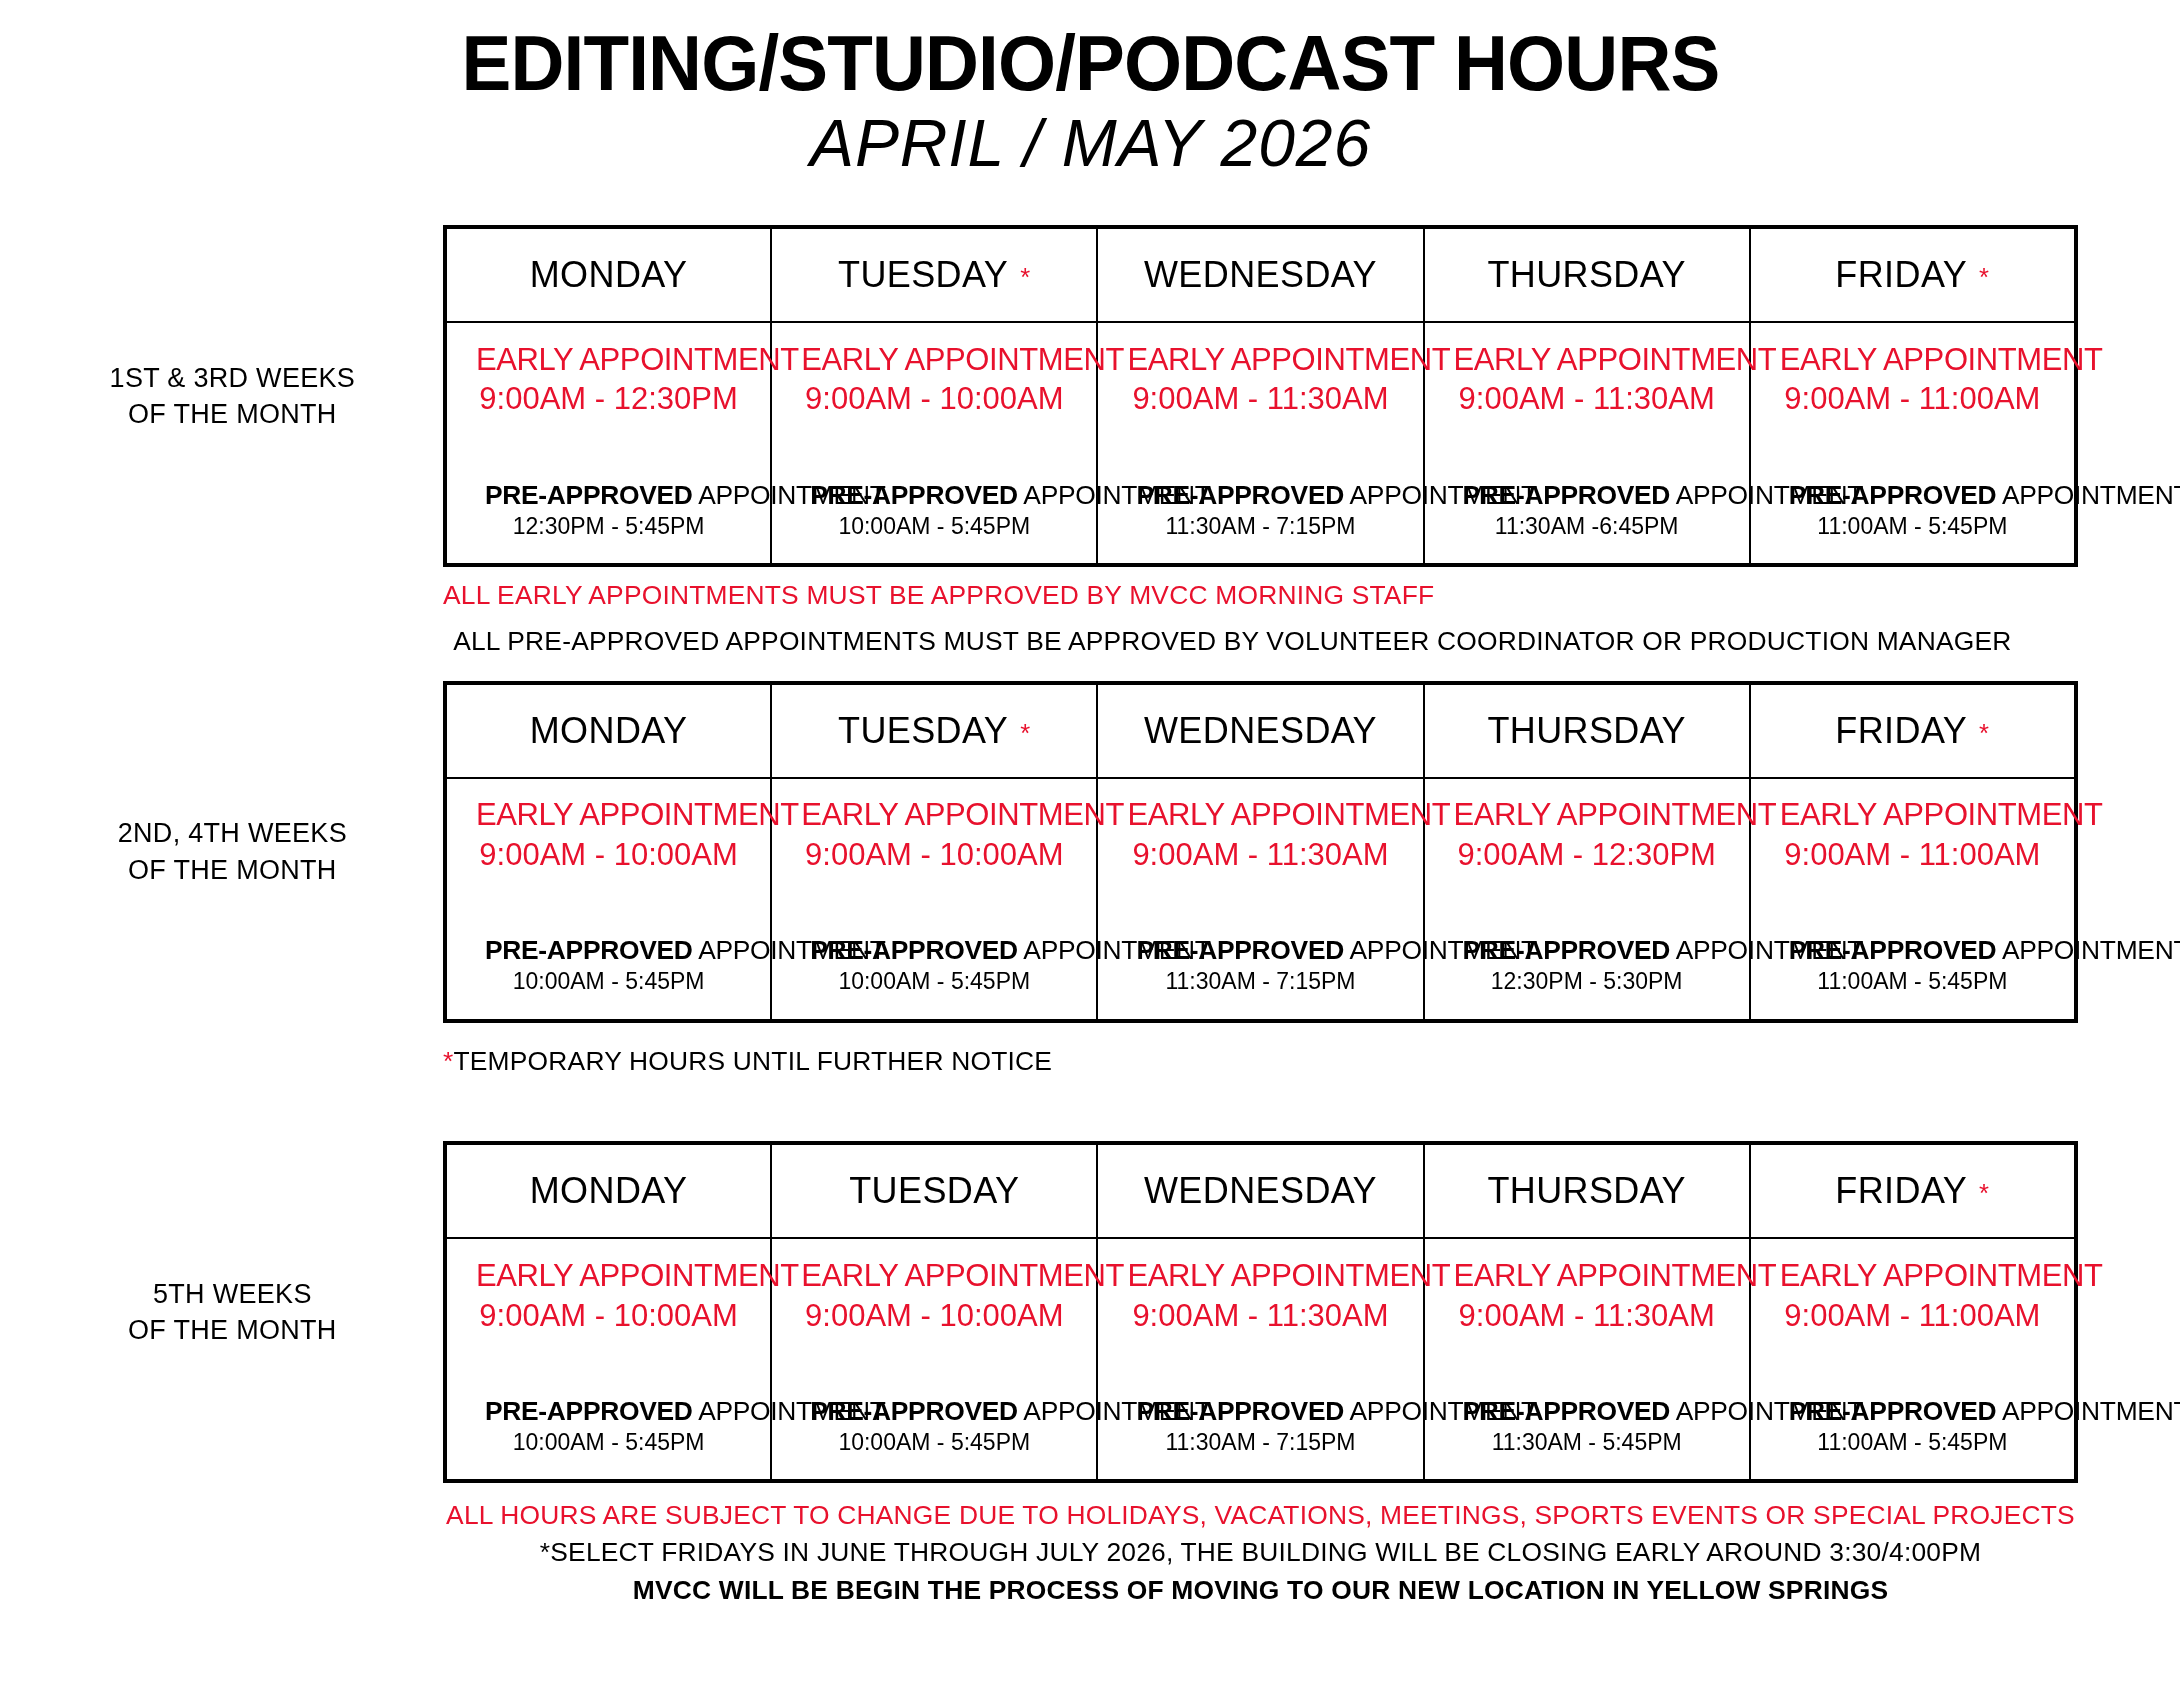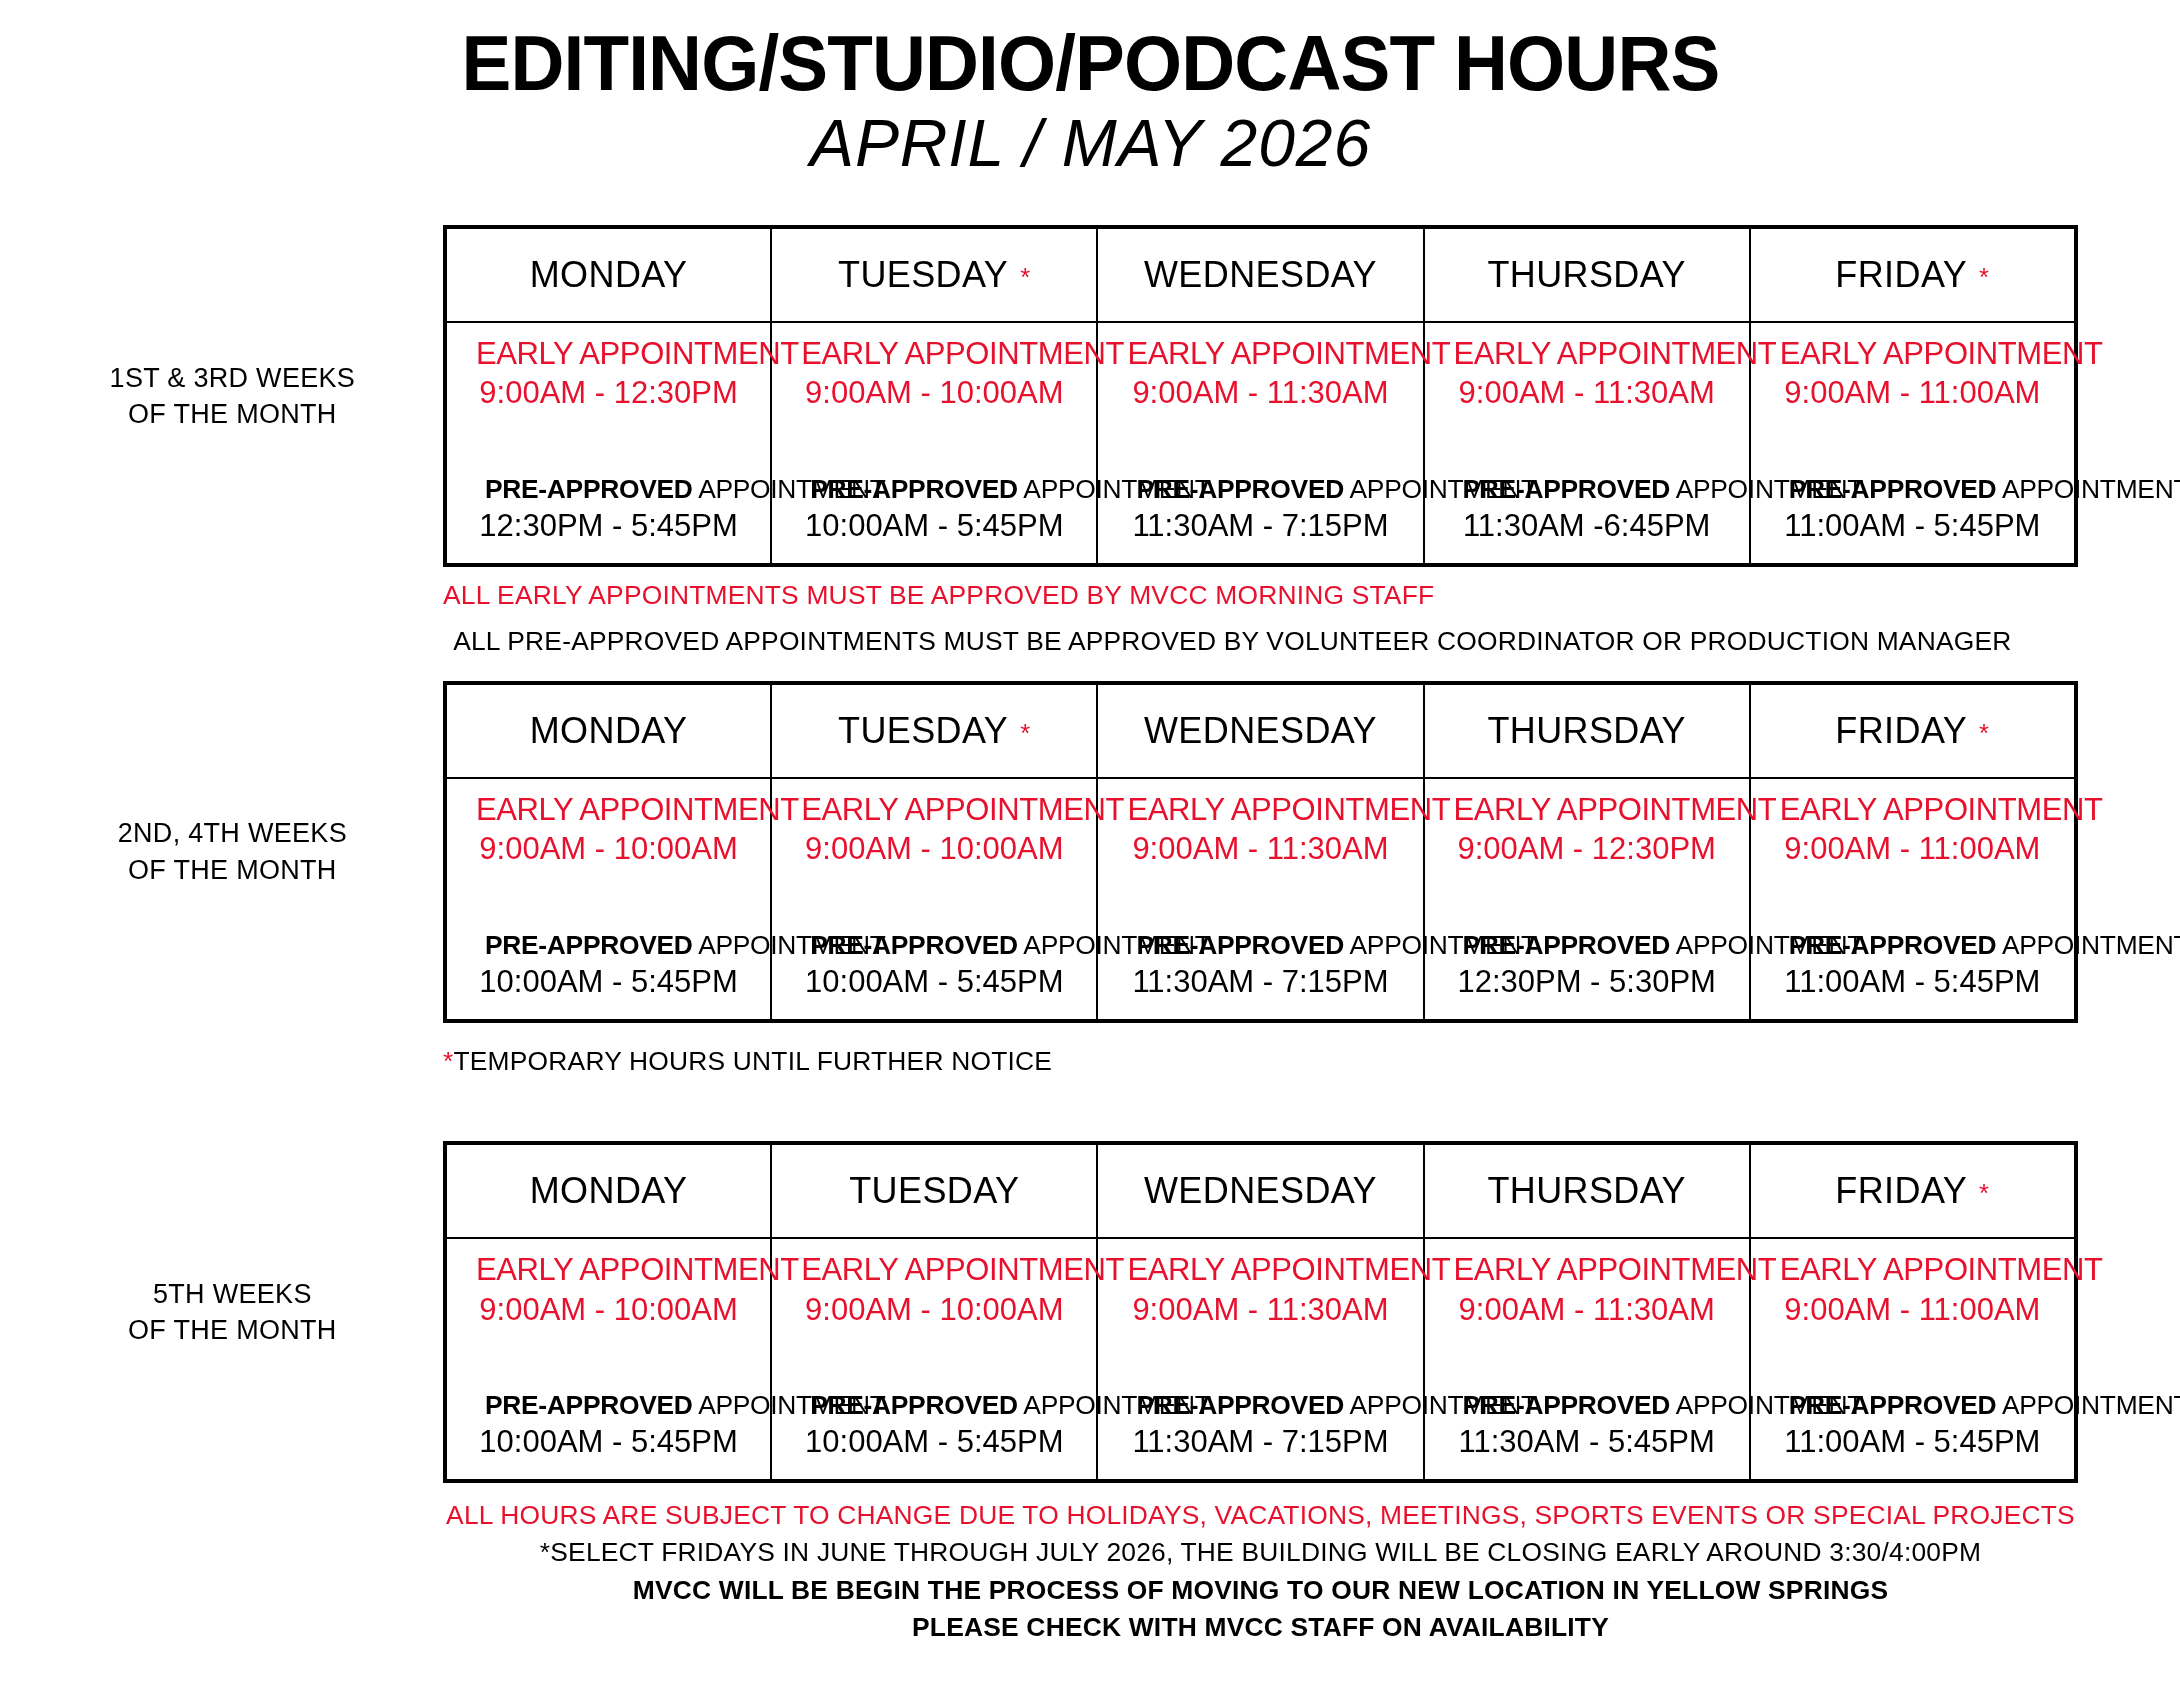--- a/index.html
+++ b/index.html
@@ -117,21 +117,21 @@
   }
   .pre-label {
     font-size: 26.4px;
     line-height: 1.1;
     white-space: nowrap;
     letter-spacing: -0.3px;
     padding-left: 38px;
   }
   .pre-label b { font-weight: bold; }
   .pre-time {
-    font-size: 31px;
+    font-size: 23px;
     line-height: 1.45;
     white-space: nowrap;
   }
 
   
   .notes {
     width: 1635px;
     margin-left: 443px;
   }
   .note-line {
@@ -357,17 +357,16 @@
           </td>
         </tr>
       </tbody>
     </table>
   </div>
 
   <div class="footer">
     <div class="note-line note-red note-center">ALL HOURS ARE SUBJECT TO CHANGE DUE TO HOLIDAYS, VACATIONS, MEETINGS, SPORTS EVENTS OR SPECIAL PROJECTS</div>
     <div class="note-line note-center"><span>*</span><span>SELECT FRIDAYS IN JUNE THROUGH JULY 2026, THE BUILDING WILL BE CLOSING EARLY AROUND 3:30/4:00PM</span></div>
     <div class="note-line note-center note-bold">MVCC WILL BE BEGIN THE PROCESS OF MOVING TO OUR NEW LOCATION IN YELLOW SPRINGS</div>
-    <div class="note-line note-center note-bold">PLEASE CHECK WITH MVCC STAFF ON AVAILABILITY</div>
   </div>
 
 </div>
 
 
 </body></html>

